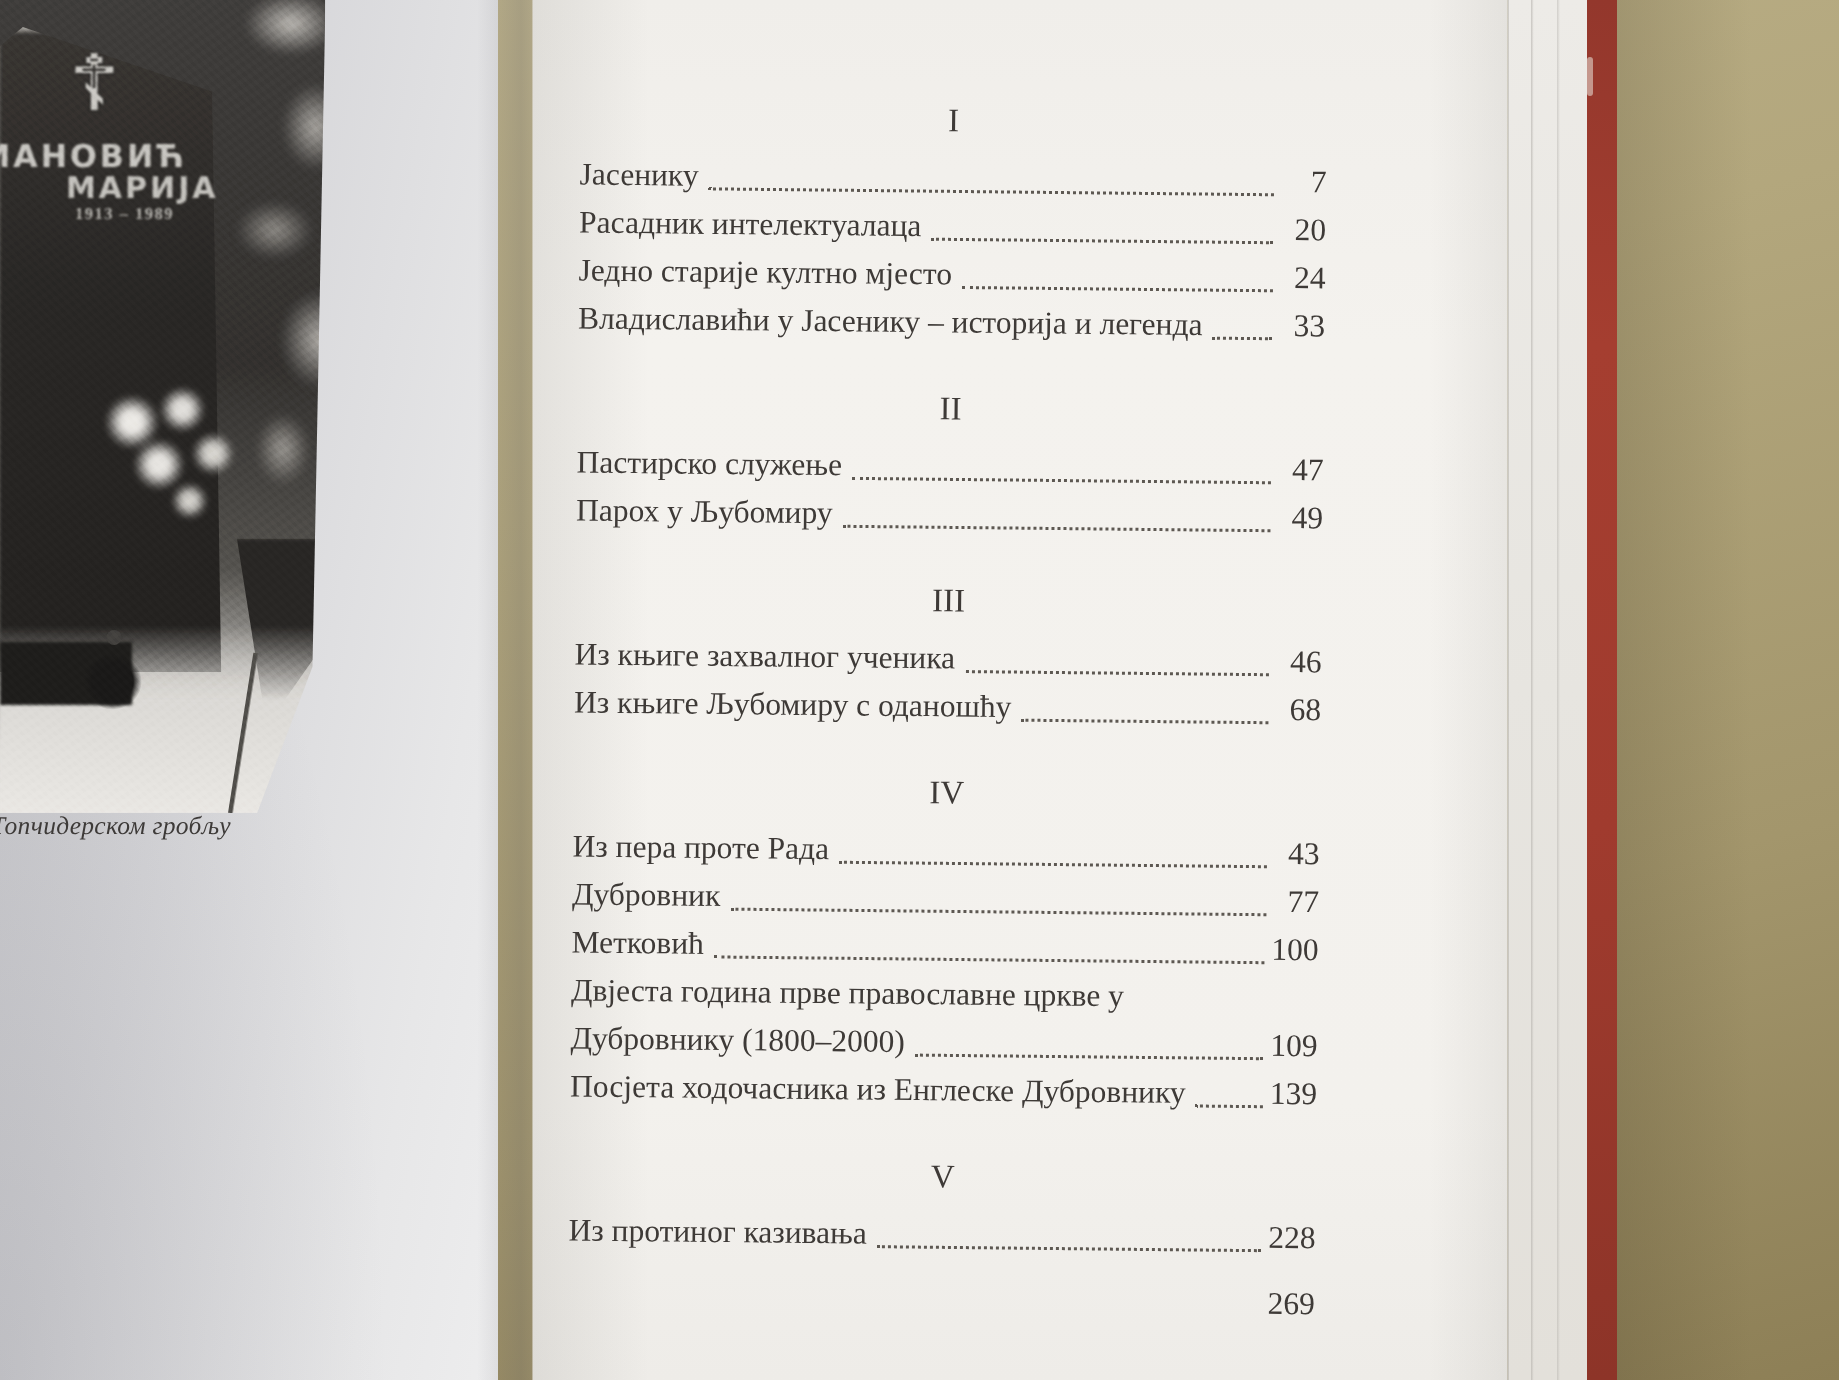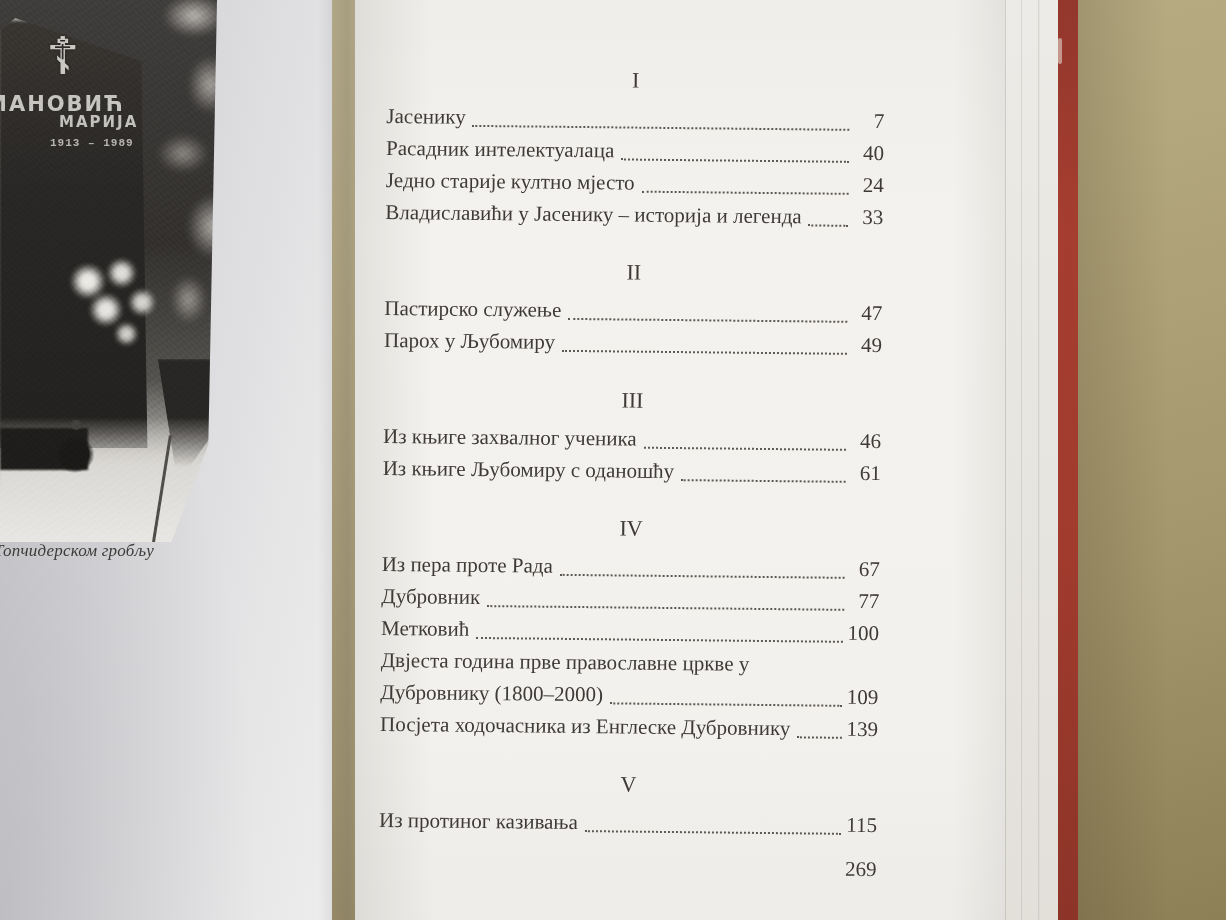--- a/index.html
+++ b/index.html
@@ -91,23 +91,23 @@
     transform: rotate(9deg); transform-origin: bottom center; filter: blur(.5px); }
   .ph-grain { position:absolute; inset:0; opacity:.5; mix-blend-mode:overlay;
     background:
       repeating-linear-gradient(47deg, rgba(255,255,255,.05) 0 2px, rgba(0,0,0,.05) 2px 4px),
       repeating-linear-gradient(-33deg, rgba(255,255,255,.04) 0 3px, rgba(0,0,0,.04) 3px 6px); }
 
   .ph-cross { position:absolute; left:46px; top:26px; font-family:"DejaVu Sans", sans-serif;
     font-size:52px; color:#c9c7c2; filter: blur(.6px); text-shadow: 0 0 3px rgba(0,0,0,.4); }
   .stone-name { position:absolute; left:-14px; top:92px; font-family:"DejaVu Sans", sans-serif;
     font-weight:bold; font-size:21px; letter-spacing:2px; color:#c6c4bf; filter: blur(.6px); }
-  .stone-firstname { position:absolute; left:59px; top:113px; font-family:"DejaVu Sans", sans-serif;
-    font-weight:bold; font-size:15px; letter-spacing:2px; color:#c2c0bb; filter: blur(.6px); }
-  .stone-dates { position:absolute; left:50px; top:137px; font-family:Liberation Mono, monospace;
+  .stone-firstname { position:absolute; left:44px; top:113px; font-family:"DejaVu Sans", sans-serif;
+    font-weight:bold; font-size:20px; letter-spacing:2px; color:#c2c0bb; filter: blur(.6px); }
+  .stone-dates { position:absolute; left:50px; top:137px; font-family:Liberation Serif, serif;
     font-weight:bold; font-size:11px; letter-spacing:1px; color:#b5b3ae; filter: blur(.7px); }
 
   .caption { position:absolute; left:-6px; top:541px; font-style:italic; font-size:17px;
     color:#3d3a38; letter-spacing:.2px; white-space:nowrap; }
 
   
   .toc {
     position:absolute; left:32px; top:62px; width:498px;
     transform: rotate(.6deg); transform-origin: 0 0;
     color:#3e3a37; font-size:21px; line-height:32px;
@@ -159,21 +159,21 @@
           <div class="toc-section">
             <div class="toc-numeral">I</div>
             <div class="toc-entry">
               <span class="toc-title">Јасенику</span>
               <span class="toc-dots"></span>
               <span class="toc-page">7</span>
             </div>
             <div class="toc-entry">
               <span class="toc-title">Расадник интелектуалаца</span>
               <span class="toc-dots"></span>
-              <span class="toc-page">40</span>
+              <span class="toc-page">20</span>
             </div>
             <div class="toc-entry">
               <span class="toc-title">Једно старије култно мјесто</span>
               <span class="toc-dots"></span>
               <span class="toc-page">24</span>
             </div>
             <div class="toc-entry">
               <span class="toc-title">Владиславићи у Јасенику – историја и легенда</span>
               <span class="toc-dots"></span>
               <span class="toc-page">33</span>
@@ -195,29 +195,29 @@
           <div class="toc-section">
             <div class="toc-numeral">III</div>
             <div class="toc-entry">
               <span class="toc-title">Из књиге захвалног ученика</span>
               <span class="toc-dots"></span>
               <span class="toc-page">46</span>
             </div>
             <div class="toc-entry">
               <span class="toc-title">Из књиге Љубомиру с оданошћу</span>
               <span class="toc-dots"></span>
-              <span class="toc-page">61</span>
+              <span class="toc-page">68</span>
             </div>
           </div>
           <div class="toc-section">
             <div class="toc-numeral">IV</div>
             <div class="toc-entry">
               <span class="toc-title">Из пера проте Рада</span>
               <span class="toc-dots"></span>
-              <span class="toc-page">67</span>
+              <span class="toc-page">43</span>
             </div>
             <div class="toc-entry">
               <span class="toc-title">Дубровник</span>
               <span class="toc-dots"></span>
               <span class="toc-page">77</span>
             </div>
             <div class="toc-entry">
               <span class="toc-title">Метковић</span>
               <span class="toc-dots"></span>
               <span class="toc-page">100</span>
@@ -232,21 +232,21 @@
               <span class="toc-title">Посјета ходочасника из Енглеске Дубровнику</span>
               <span class="toc-dots"></span>
               <span class="toc-page">139</span>
             </div>
           </div>
           <div class="toc-section">
             <div class="toc-numeral">V</div>
             <div class="toc-entry">
               <span class="toc-title">Из протиног казивања</span>
               <span class="toc-dots"></span>
-              <span class="toc-page">115</span>
+              <span class="toc-page">228</span>
             </div>
           </div>
         </div>
       <div class="folio">269</div>
     </div>
   </div>
 
   <div class="fore-edge"></div>
   <div class="cover-edge"></div>
 

